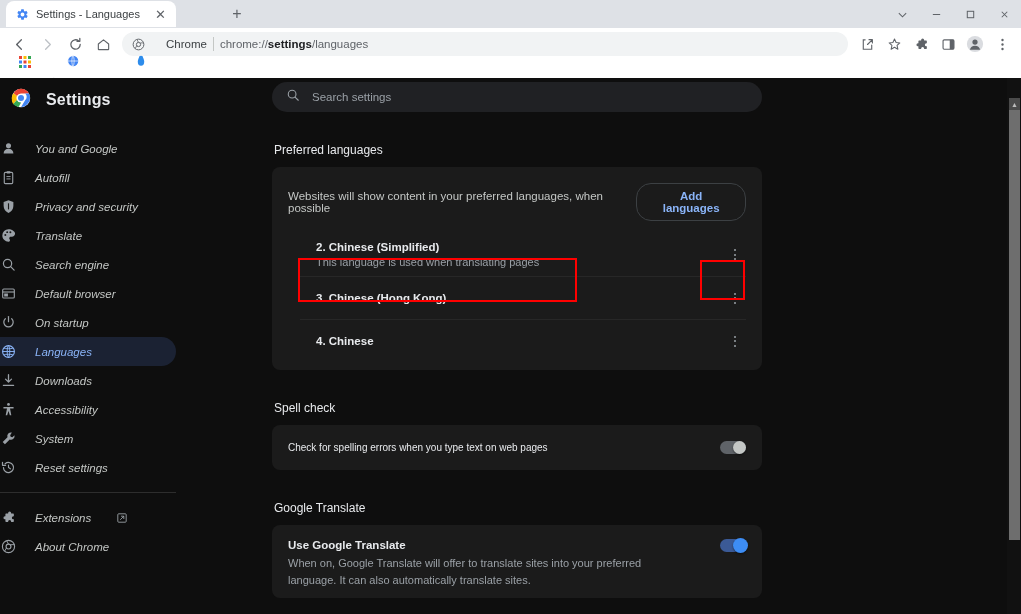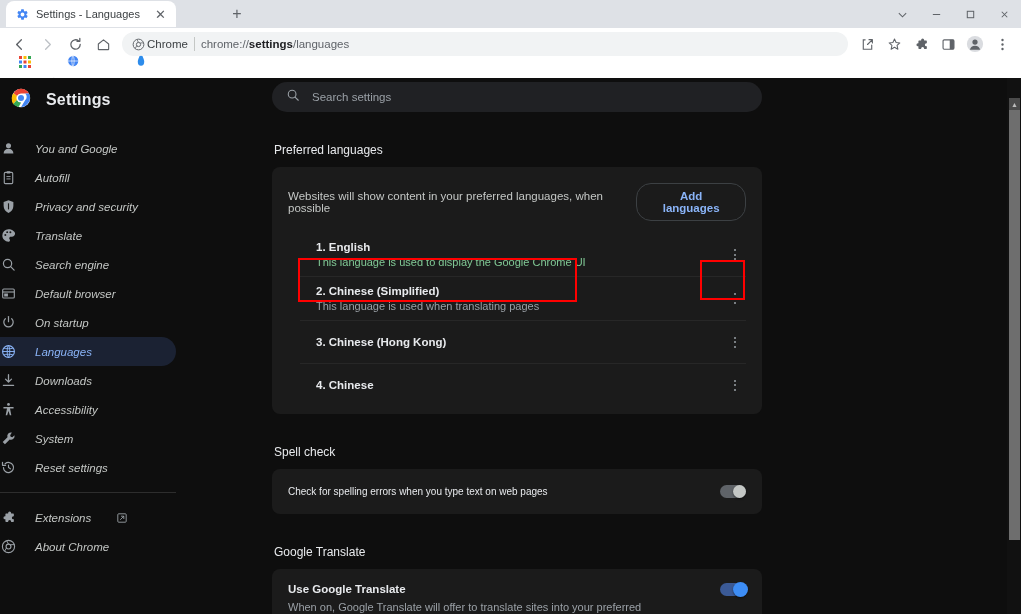--- a/index.html
+++ b/index.html
@@ -59,21 +59,21 @@
     width: 26px; height: 26px; flex: none;
     display: flex; align-items: center; justify-content: center;
     color: #5f6368; border-radius: 50%;
   }
   .tb-icon.disabled { color: #bdc1c6; }
   .omnibox {
     flex: 1; height: 24px; background: #f1f3f4; border-radius: 13px;
     display: flex; align-items: center; gap: 6px; padding: 0 10px;
     margin: 0 4px; min-width: 0;
   }
-  .omni-chip { display: flex; align-items: center; gap: 2px; flex: none; }
+  .omni-chip { display: flex; align-items: center; gap: 21px; flex: none; }
   .omni-chip-label { font-size: 11.5px; color: #3c4043; }
   .omni-sep { width: 1px; height: 14px; background: #c4c7c5; flex: none; }
   .omni-url {
     font-size: 11.5px; color: #5f6368; white-space: nowrap;
     overflow: hidden; text-overflow: ellipsis;
   }
   .omni-url b { color: #202124; font-weight: 700; }
   .tb-right { display: flex; align-items: center; gap: 1px; flex: none; }
 
   .bookmarks {
@@ -561,31 +561,20 @@
         </div>
 
         <div class="section-title">Preferred languages</div>
         <div class="card">
           <div class="card-head">
             <span class="card-head-text">Websites will show content in your preferred languages, when possible</span>
             <button class="btn-outline">Add languages</button>
           </div>
 
           <div class="lang-list">
-            <div class="lang-row">
-              <div>
-                <div class="lang-name">1. English</div>
-                <div class="lang-desc green">This language is used to display the Google Chrome UI</div>
-              </div>
-              <div class="dots">
-                  <i></i>
-                  <i></i>
-                  <i></i>
-                </div>
-            </div>
 
             <div class="lang-row">
               <div>
                 <div class="lang-name">2. Chinese (Simplified)</div>
                 <div class="lang-desc">This language is used when translating pages</div>
               </div>
               <div class="dots">
                   <i></i>
                   <i></i>
                   <i></i>

